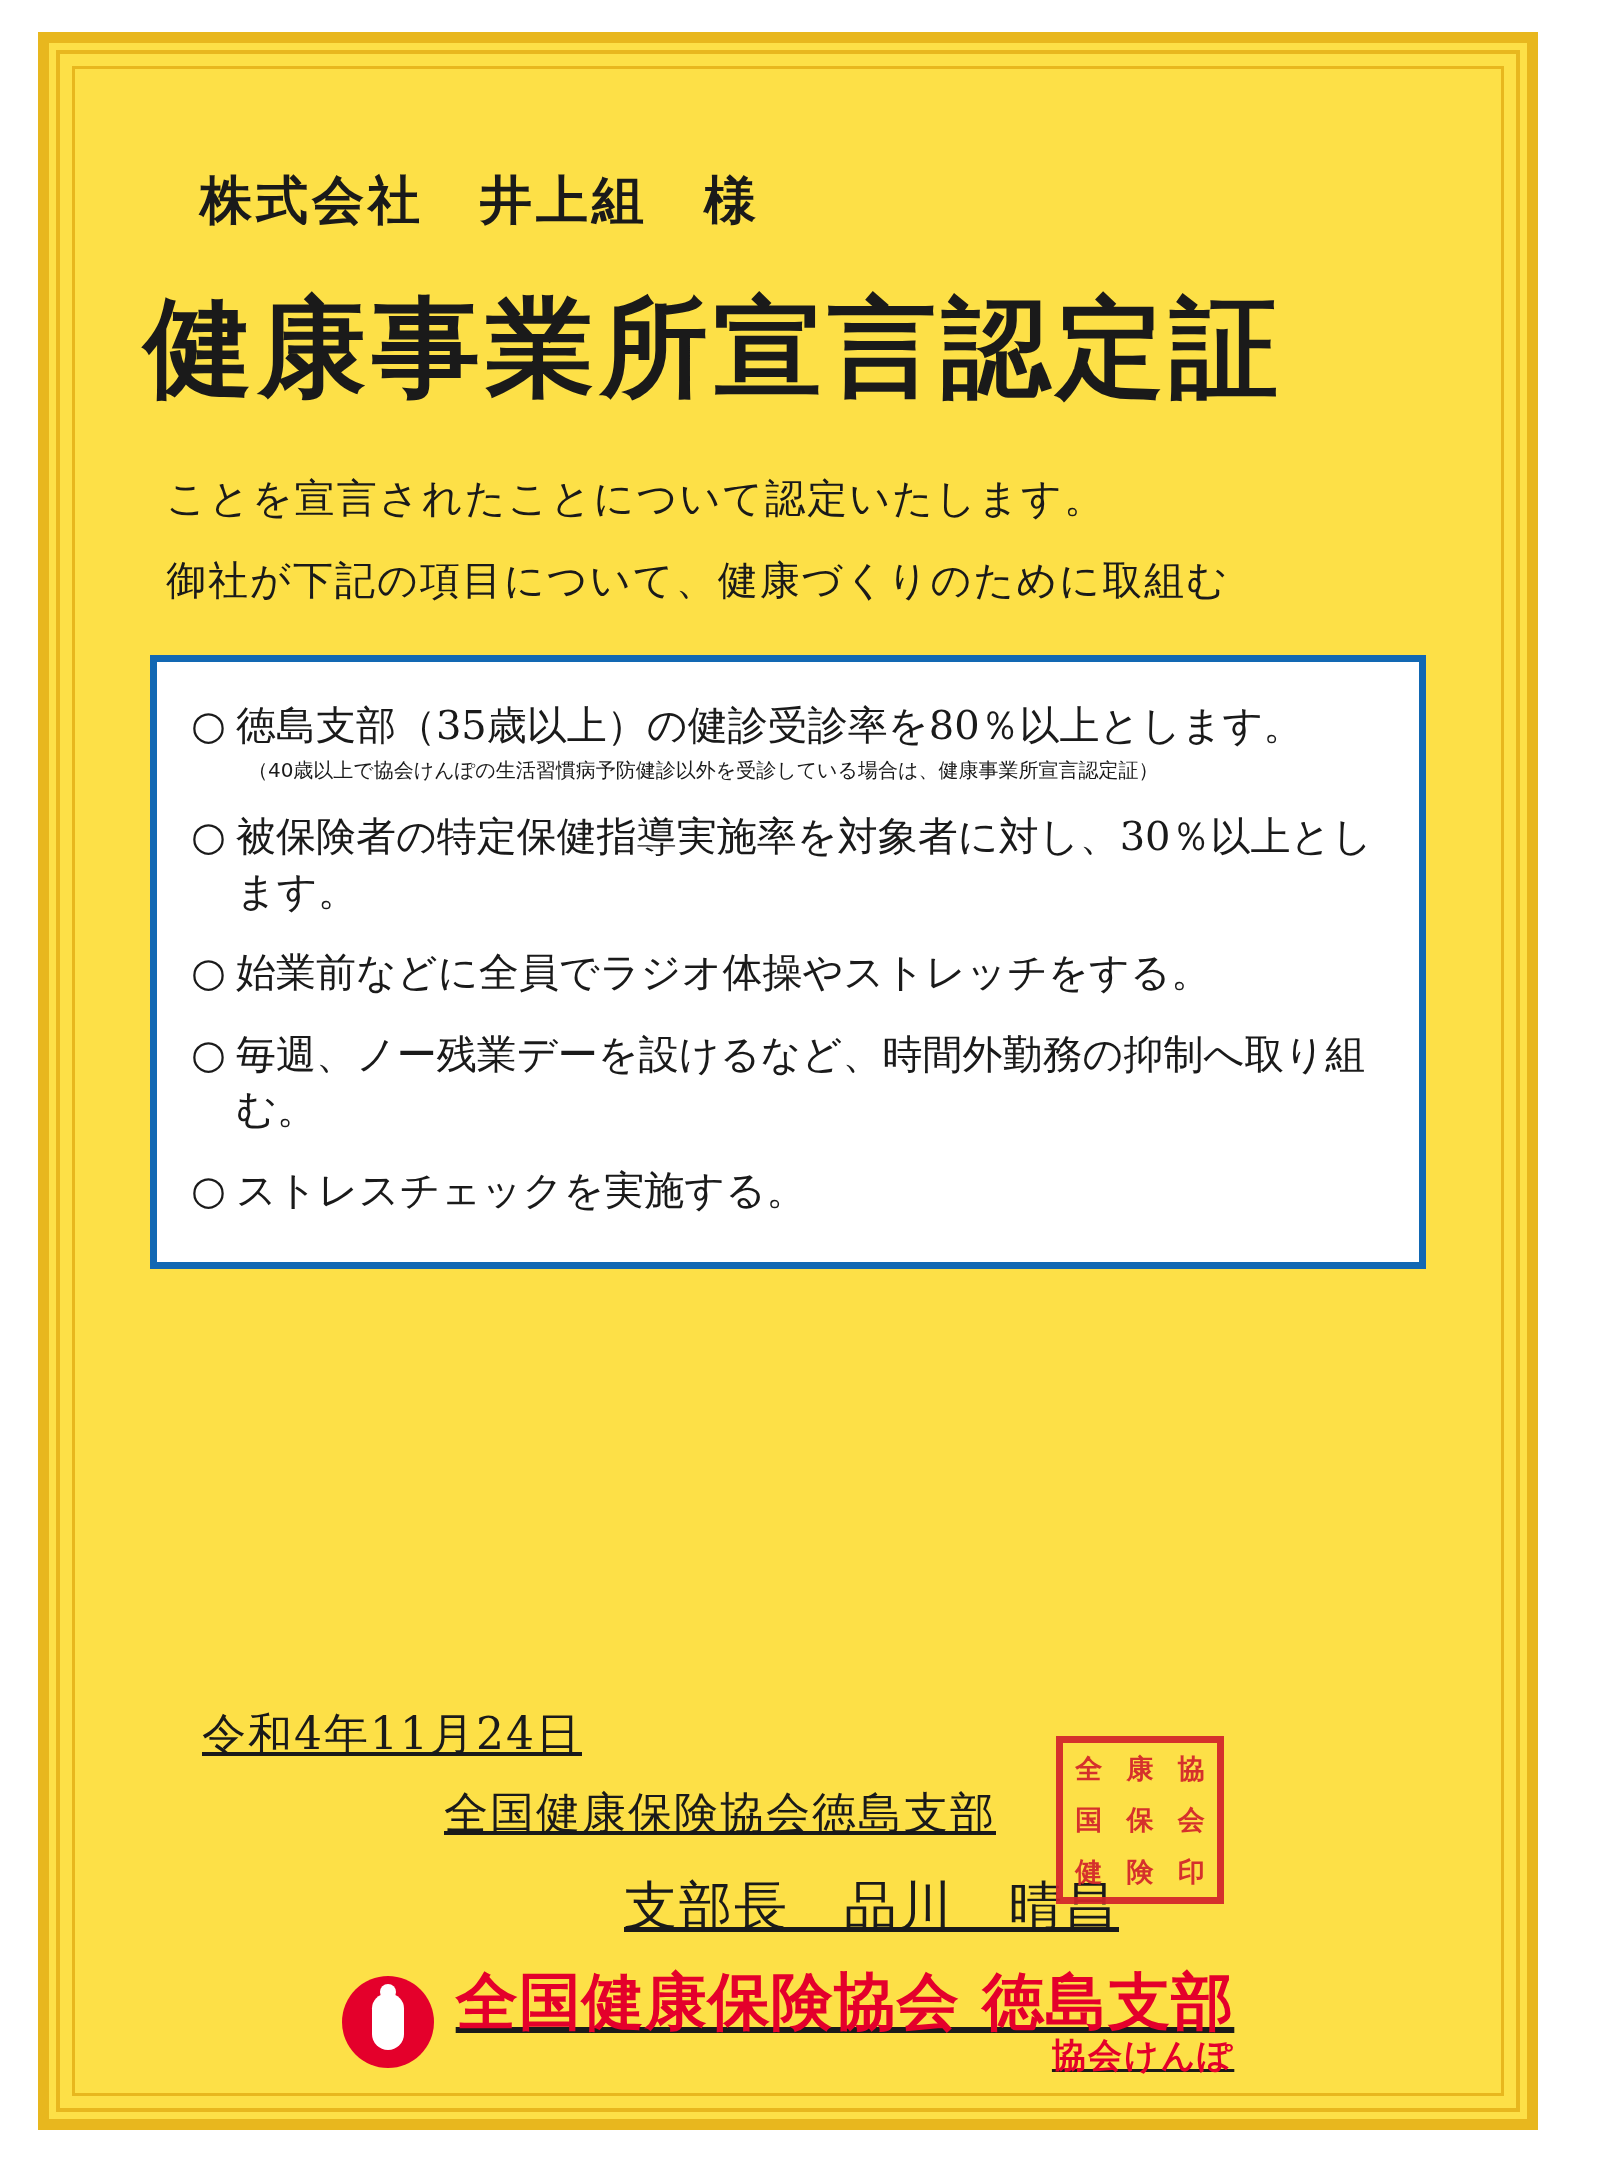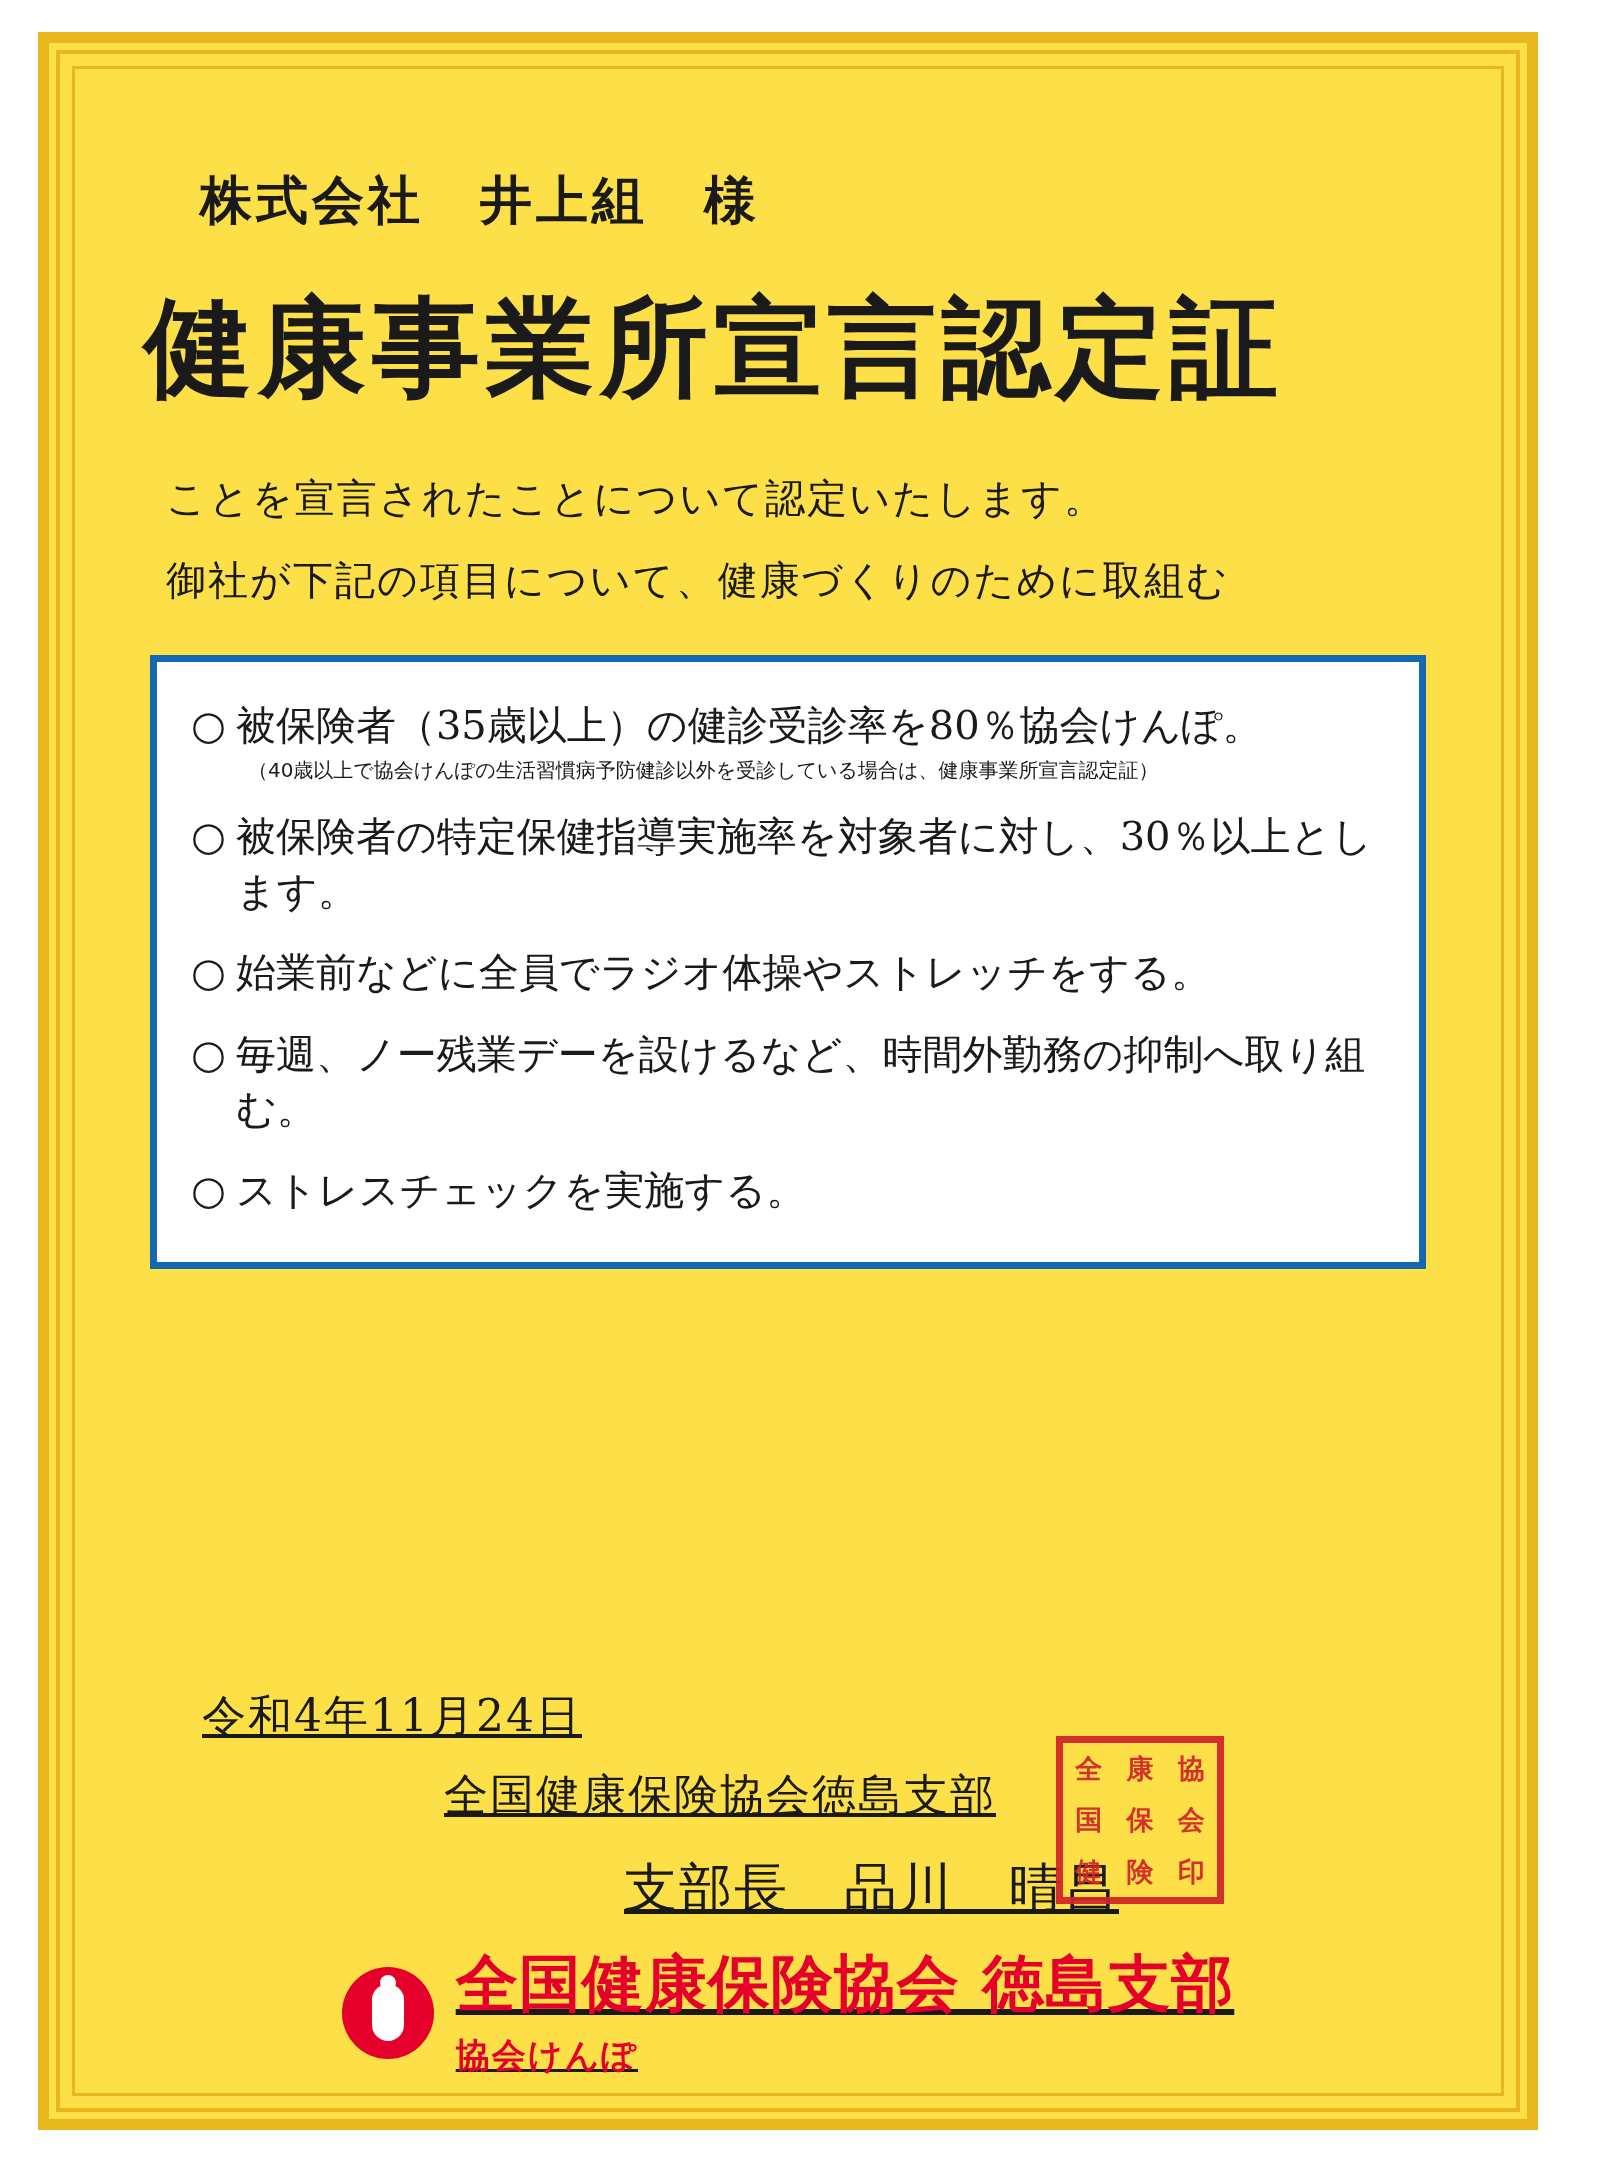--- a/index.html
+++ b/index.html
@@ -203,23 +203,23 @@
     font-size: 62px;
     font-weight: 700;
     color: #e4002b;
     letter-spacing: 1px;
     font-family: "DejaVu Sans", "Liberation Sans", sans-serif;
   }
   .logo-sub {
     font-size: 34px;
     font-weight: 700;
     color: #e4002b;
-    text-align: left;
-    letter-spacing: 2px;
-    margin-top: 22px;
+    text-align: right;
+    letter-spacing: 2px;
+    margin-top: 4px;
     font-family: "DejaVu Sans", "Liberation Sans", sans-serif;
   }
 </style>
 </head>
 <body>
 
 <div class="certificate">
   <div class="frame-outer"></div>
   <div class="frame-mid"></div>
   <div class="frame-inner"></div>
@@ -233,21 +233,21 @@
     <div class="lead">
       <div>ことを宣言されたことについて認定いたします。</div>
       <div>御社が下記の項目について、健康づくりのために取組む</div>
     </div>
 
     <div class="decl-box">
 
       <div class="decl-item">
         <span class="decl-marker">○</span>
         <span>
-          <span class="decl-text">被保険者（35歳以上）の健診受診率を80％協会けんぽ。</span>
+          <span class="decl-text">徳島支部（35歳以上）の健診受診率を80％以上とします。</span>
           <div class="decl-note">（40歳以上で協会けんぽの生活習慣病予防健診以外を受診している場合は、健康事業所宣言認定証）</div>
         </span>
       </div>
 
       <div class="decl-item">
         <span class="decl-marker">○</span>
         <span class="decl-text">被保険者の特定保健指導実施率を対象者に対し、30％以上とします。</span>
       </div>
 
       <div class="decl-item">

